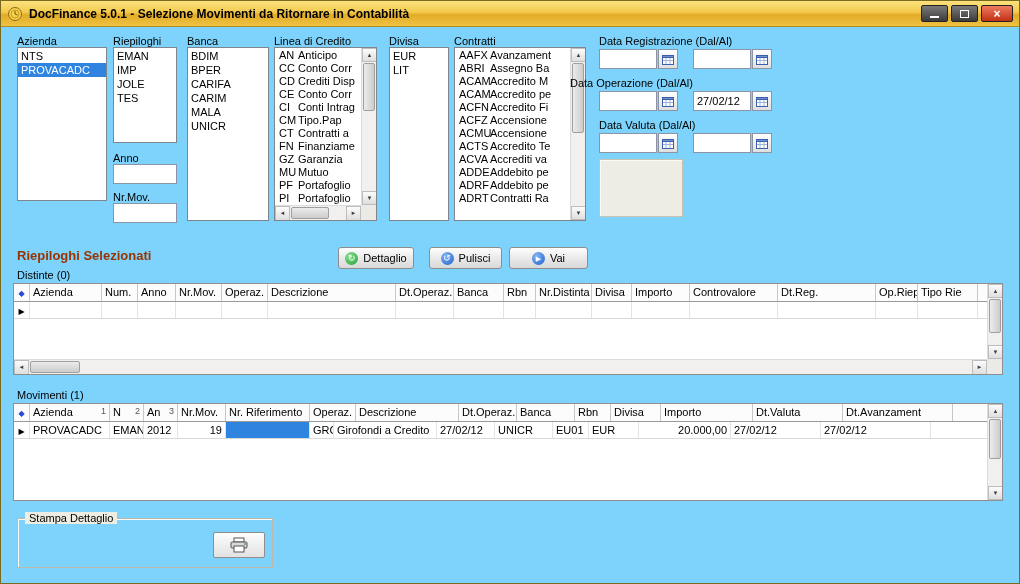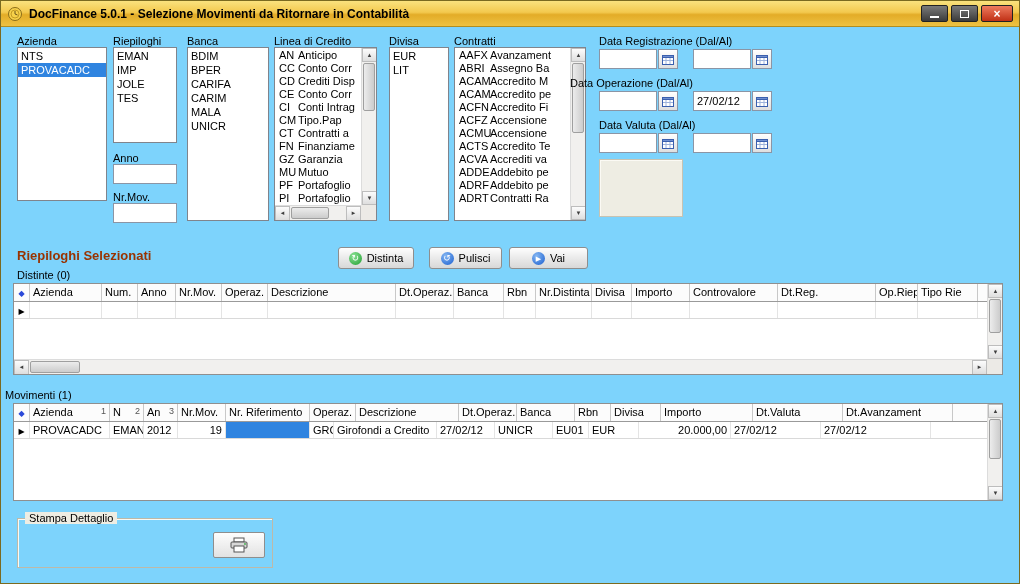--- a/index.html
+++ b/index.html
@@ -352,21 +352,21 @@
           <line x1="8" y1="5" x2="8" y2="11" stroke="#9fb4dd"></line>
           <line x1="1" y1="7.5" x2="11" y2="7.5" stroke="#9fb4dd"></line>
         </svg>
       </span>
 
     <div class="etched" style="left:598px;top:132px;width:84px;height:58px"></div>
 
     <div class="sec-title">Riepiloghi Selezionati</div>
     <div class="btn" style="left:337px;top:220px;width:76px">
       <span class="cicon green">↻</span>
-      <span>Distinta</span>
+      <span>Dettaglio</span>
     </div>
     <div class="btn" style="left:428px;top:220px;width:73px">
       <span class="cicon blue">↺</span>
       <span>Pulisci</span>
     </div>
     <div class="btn" style="left:508px;top:220px;width:79px">
       <span class="cicon blue go">▶</span>
       <span>Vai</span>
     </div>
 
@@ -420,21 +420,21 @@
         <div class="sb-btn v" style="bottom:0">▼</div>
       </div>
       <div class="hscroll" style="left:0;right:15px;bottom:0">
         <div class="sb-btn h" style="left:0">◄</div>
         <div class="sb-thumb-h" style="left:16px;width:50px"></div>
         <div class="sb-btn h" style="right:0">►</div>
       </div>
       <div class="sb-corner"></div>
     </div>
 
-    <div class="label" style="left:4px;top:362px">Movimenti  (1)</div>
+    <div class="label" style="left:16px;top:362px">Movimenti  (1)</div>
     <div class="grid" style="left:12px;top:376px;width:990px;height:98px">
       <div style="position:absolute;left:0;top:0;right:15px;bottom:0;overflow:hidden">
         <div class="gheader">
           <div class="gcell m"><span class="diamond">◆</span></div>
           <div class="gcell hs" style="width:80px">
               <span>Azienda</span>
               <span class="sortn">1</span>
             </div>
           <div class="gcell hs" style="width:34px">
               <span>N</span>

